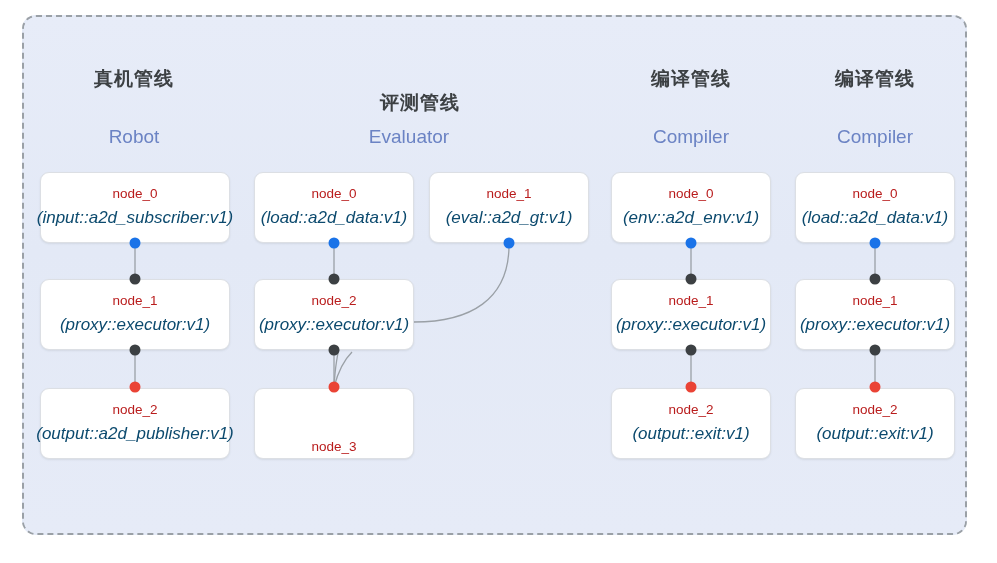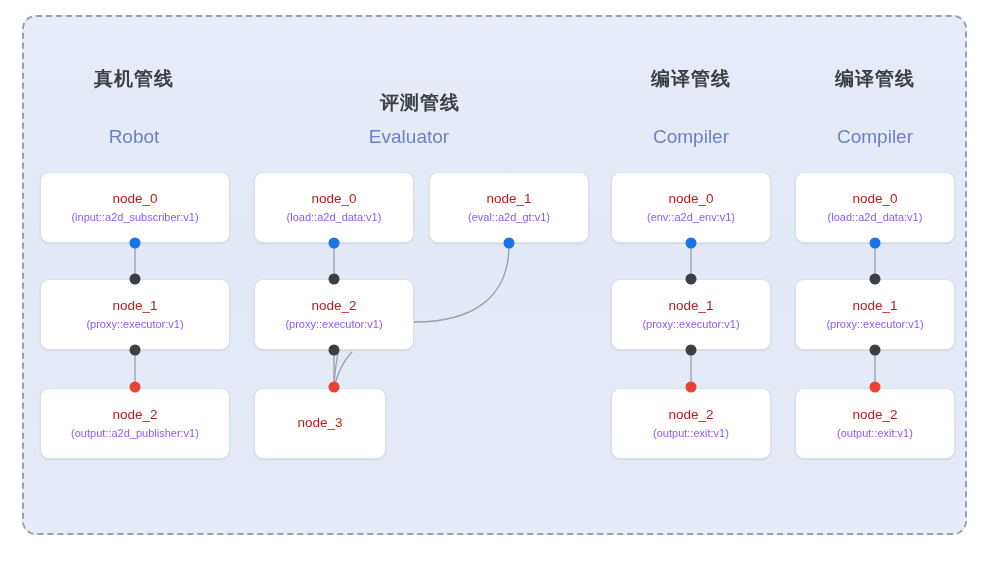--- a/index.html
+++ b/index.html
@@ -81,22 +81,23 @@
     justify-content: center;
     color: #5f6368;
     font-size: 13.5px;
     line-height: 1.52;
   }
   .node-id {
     color: #b91c1c;
     font-size: 13.5px;
   }
   .node-type {
-    color: #8b5cf6;
-    font-size: 11px;
+    color: #0c4a6e;
+    font-size: 17px;
+    font-style: italic;
   }
   
   .port {
     position: absolute;
     width: 11px;
     height: 11px;
     border-radius: 50%;
     transform: translate(-50%, -50%);
   }
   .port.blue  { background: #1a73e8; }
@@ -153,21 +154,21 @@
         <div class="node-type">(load::a2d_data:v1)</div>
       </div>
       <div class="node" style="left: 429px; top: 172px; width: 160px; height: 71px;">
         <div class="node-id">node_1</div>
         <div class="node-type">(eval::a2d_gt:v1)</div>
       </div>
       <div class="node" style="left: 254px; top: 279px; width: 160px; height: 71px;">
         <div class="node-id">node_2</div>
         <div class="node-type">(proxy::executor:v1)</div>
       </div>
-      <div class="node" style="left: 254px; top: 388px; width: 132px; height: 71px;">
+      <div class="node" style="left: 254px; top: 388px; width: 160px; height: 71px; justify-content: flex-end;">
         <div class="node-id">node_3</div>
       </div>
       <div class="node" style="left: 611px; top: 172px; width: 160px; height: 71px;">
         <div class="node-id">node_0</div>
         <div class="node-type">(env::a2d_env:v1)</div>
       </div>
       <div class="node" style="left: 611px; top: 279px; width: 160px; height: 71px;">
         <div class="node-id">node_1</div>
         <div class="node-type">(proxy::executor:v1)</div>
       </div>

